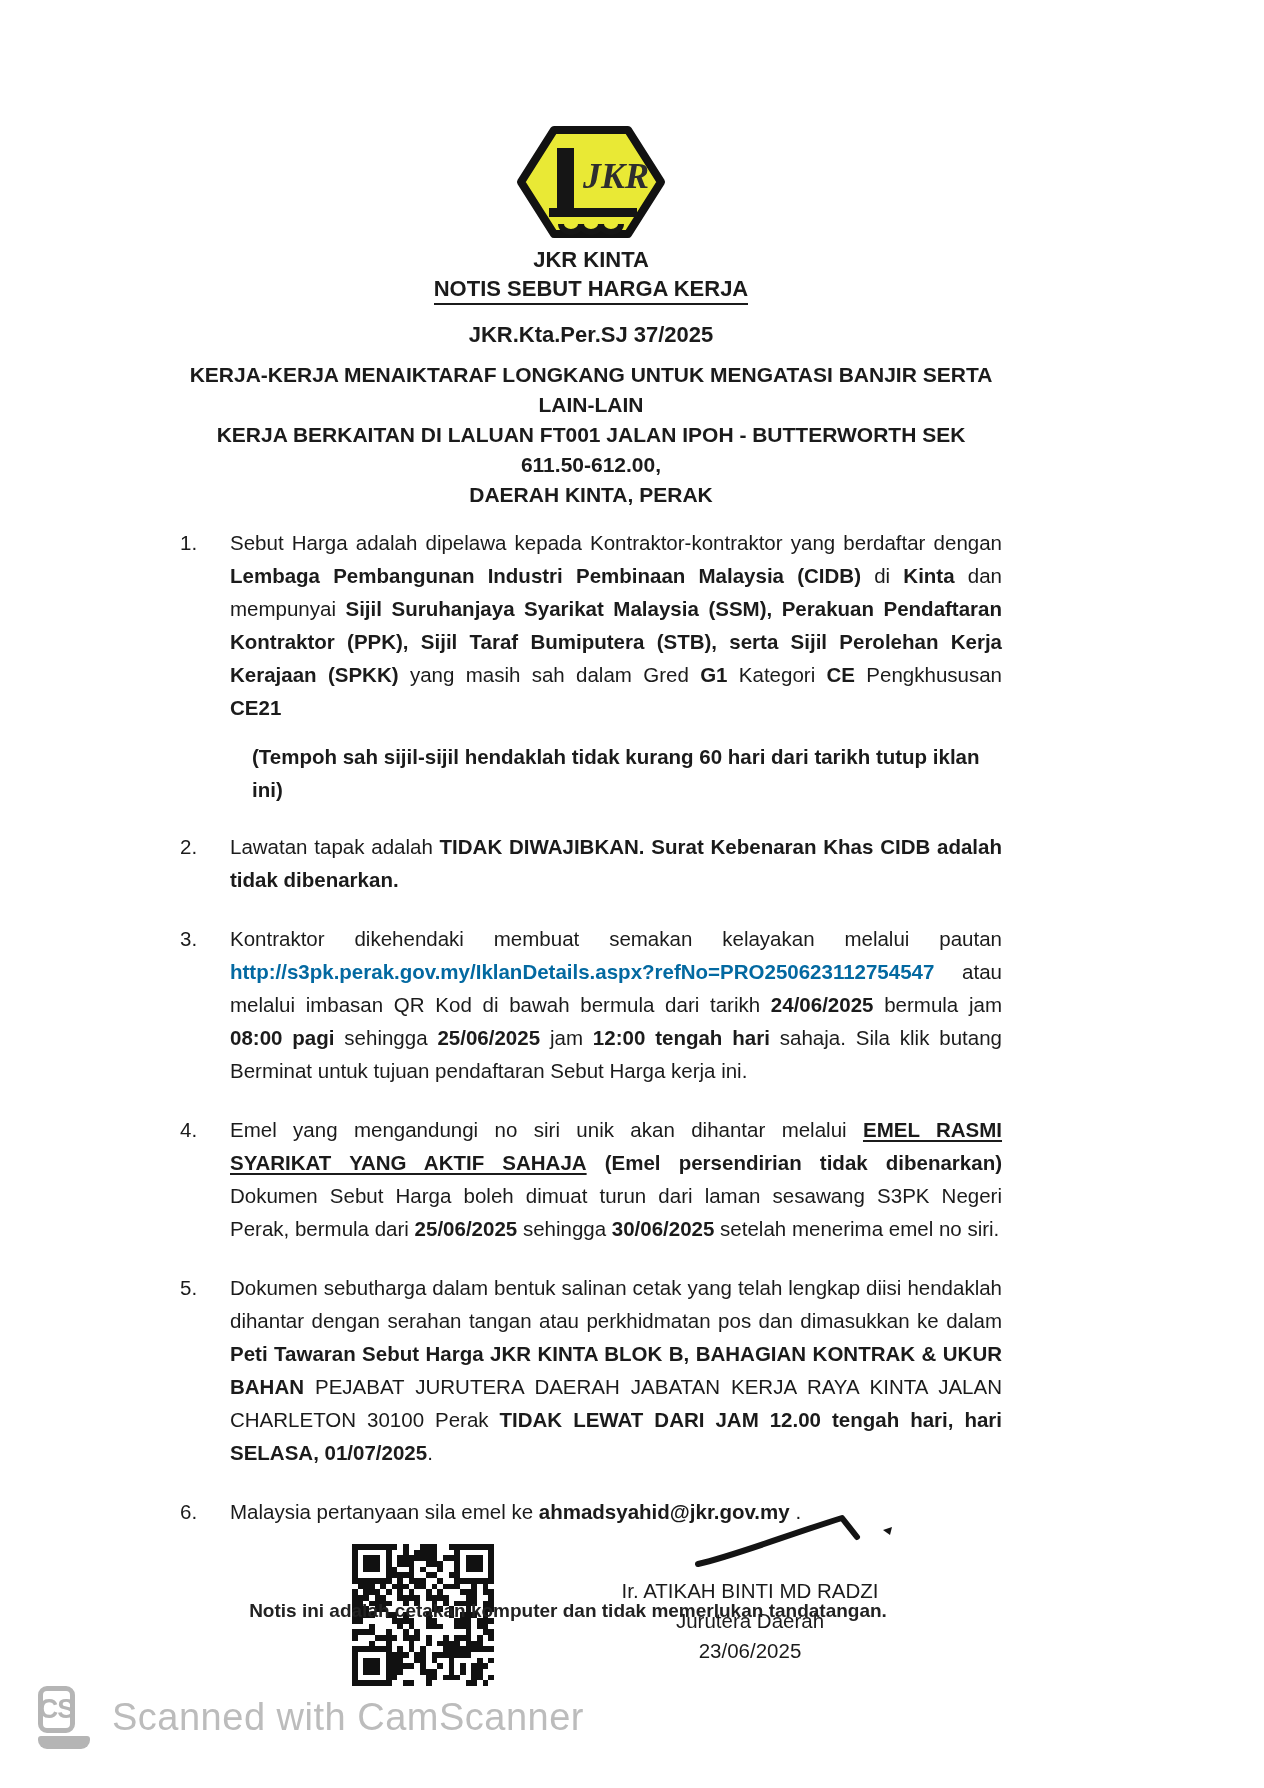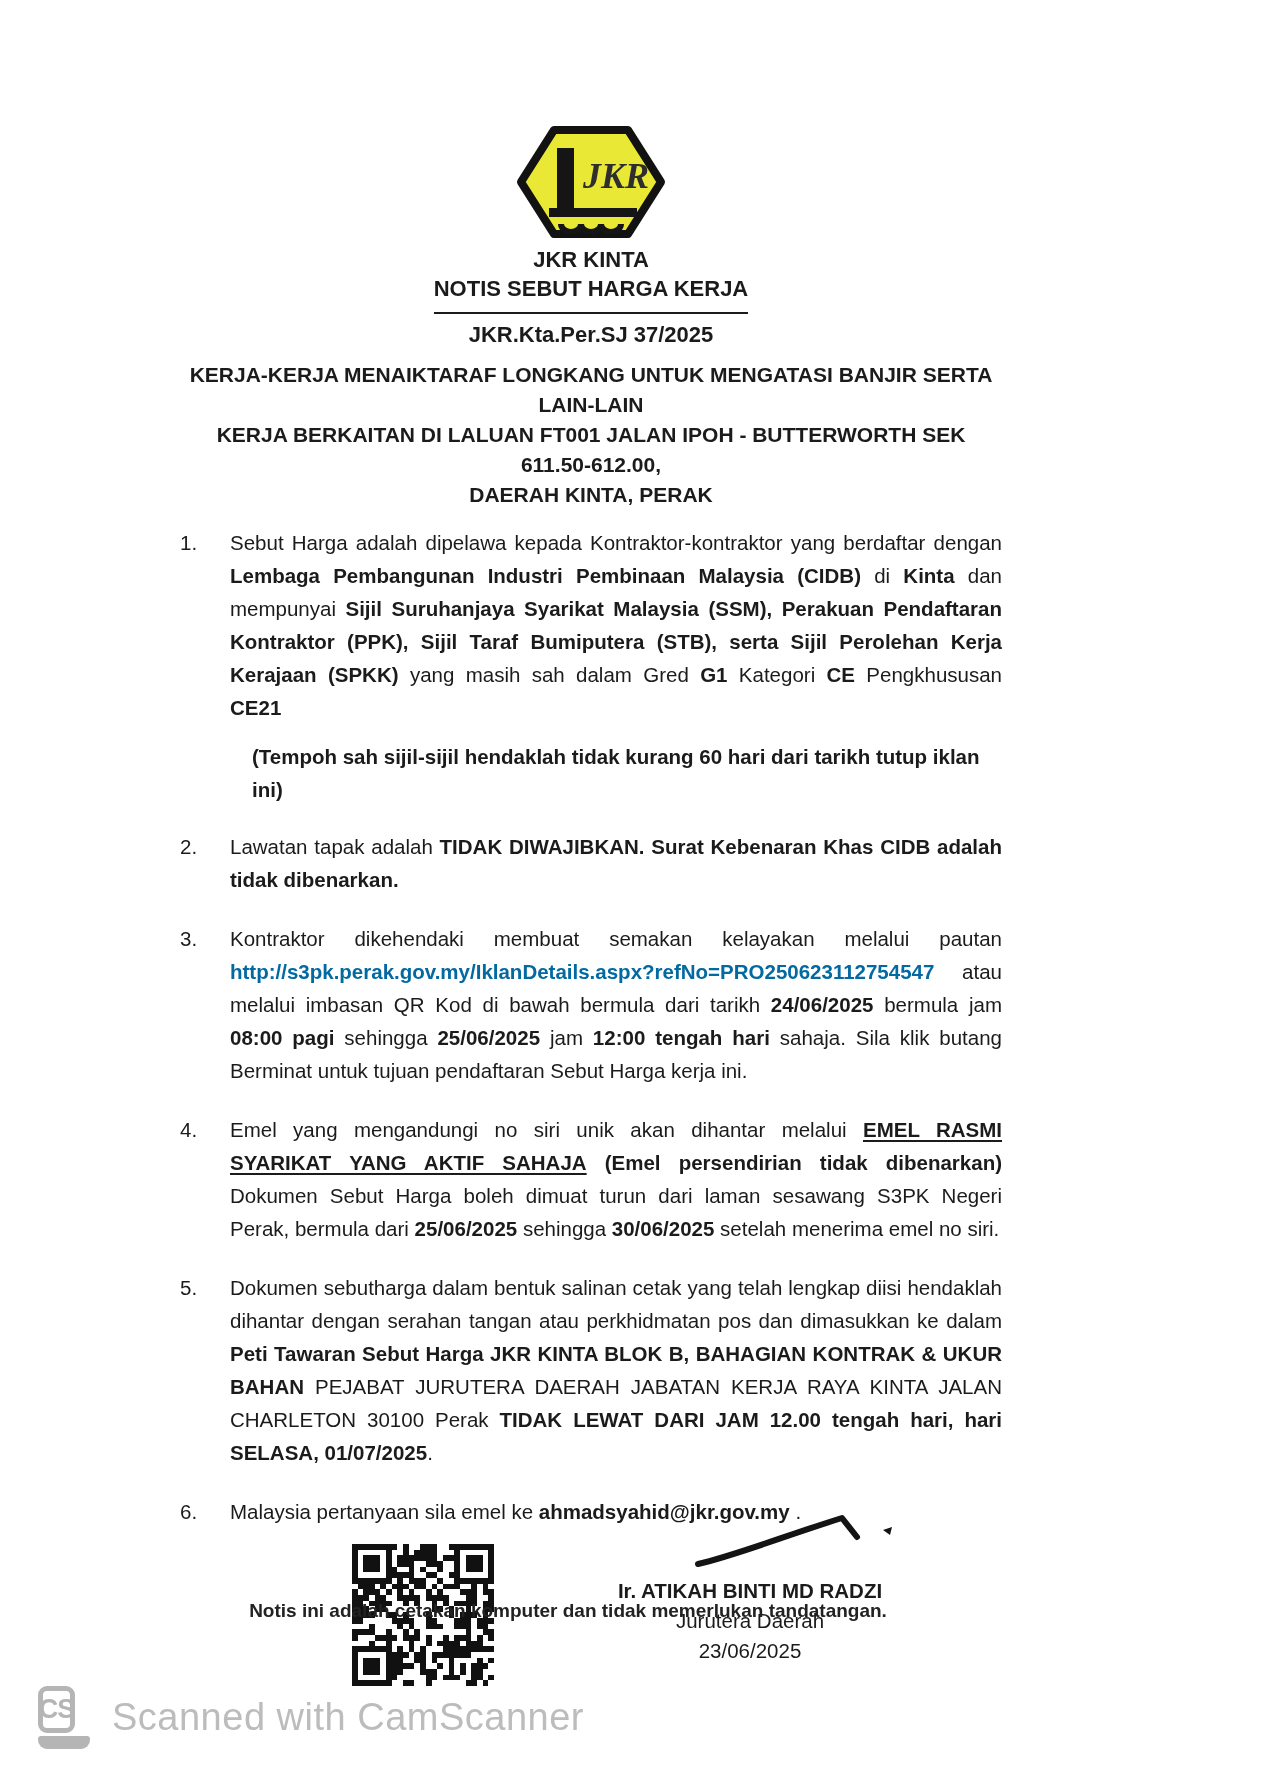--- a/index.html
+++ b/index.html
@@ -18,21 +18,21 @@
   }
   .content{
     margin-left:180px;
     width:822px;
   }
   
   .logo-wrap{display:flex;justify-content:center;width:822px;margin-bottom:6px;}
   
   .h-org{width:822px;text-align:center;font-size:22px;font-weight:700;line-height:28px;}
   .h-title{width:822px;text-align:center;font-size:22px;font-weight:700;line-height:30px;margin-bottom:16px;}
-  .h-title .underlined{border-bottom:2.5px solid #1b1b1b;padding-bottom:11px;}
+  .h-title .underlined{border-bottom:2.5px solid #1b1b1b;padding-bottom:2px;}
   .h-ref{width:822px;text-align:center;font-size:22px;font-weight:700;line-height:30px;margin-bottom:10px;}
   .h-subj{width:822px;text-align:center;font-size:21px;font-weight:700;line-height:30px;}
   .h-subj-group{margin-bottom:16px;}
   
   .item{display:flex;margin-bottom:26px;}
   .item .no{width:50px;flex:0 0 50px;font-size:20.5px;line-height:33px;}
   .item .txt{flex:1;font-size:20.5px;line-height:33px;text-align:justify;}
   .item.tight{margin-bottom:16px;}
   .b{font-weight:700;}
   .u{text-decoration:underline;text-decoration-thickness:2px;text-underline-offset:3px;}
@@ -44,21 +44,21 @@
   }
   
   .qr-sig-row{display:flex;align-items:flex-start;margin-top:14px;}
   .qr{width:142px;height:142px;margin-left:172px;}
   .qr svg{width:142px;height:142px;display:block;}
   .sig{
     margin-left:auto;margin-right:82px;width:340px;
     text-align:center;margin-top:-34px;
   }
   .sig-mark{display:block;margin:0 0 2px 110px;}
-  .sig-name{font-size:20.5px;font-weight:700;line-height:30px;}
+  .sig-name{font-size:20.5px;font-weight:400;line-height:30px;}
   .sig-title{font-size:20.5px;line-height:30px;}
   .sig-date{font-size:20.5px;line-height:30px;}
   
   .footer-note{
     position:absolute;top:1600px;left:0;width:1136px;
     text-align:center;font-size:19px;font-weight:600;color:#222;
   }
   .camscanner{
     position:absolute;top:1686px;left:38px;
     display:flex;align-items:center;

